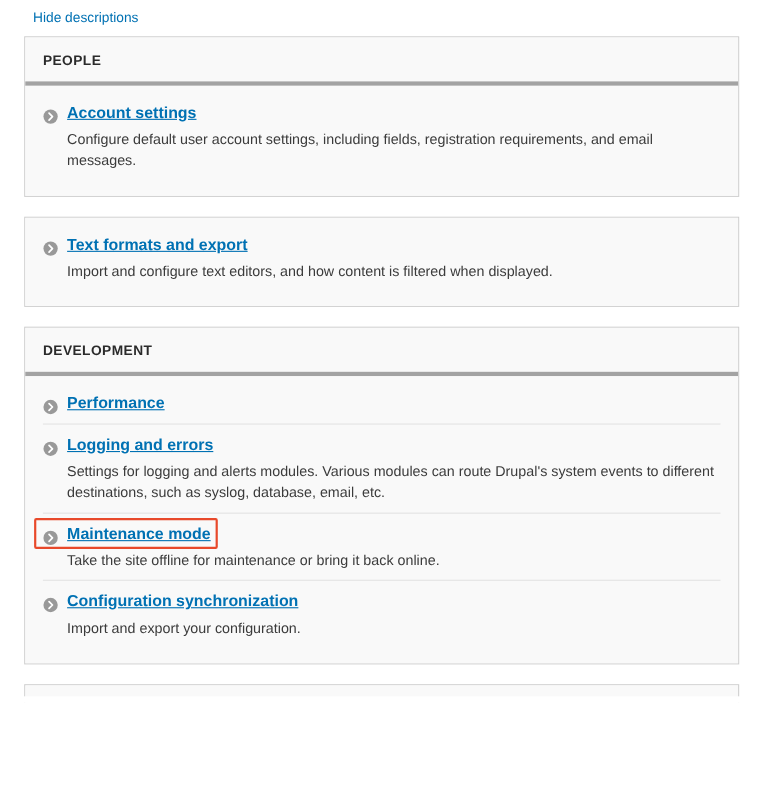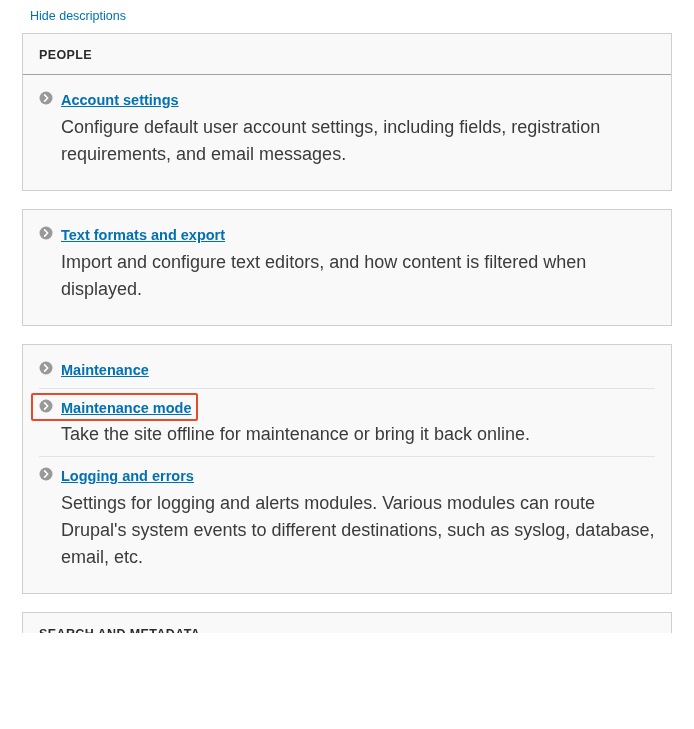--- a/index.html
+++ b/index.html
@@ -40,37 +40,37 @@
     margin-bottom: 18px;
     box-sizing: border-box;
   }
   .panel-title {
     font-size: 12.5px;
     font-weight: bold;
     letter-spacing: 0.4px;
     color: #2b2b2b;
     text-transform: uppercase;
     padding: 14px 16px 12px 16px;
-    border-bottom: 1px solid #a3a3a3;
+    border-bottom: 4px solid #a3a3a3;
     background: #f9f9f9;
   }
   .panel-body {
     padding: 6px 16px 14px 16px;
     background: #f9f9f9;
   }
   .item {
     padding: 10px 0 8px 0;
     border-bottom: 1px solid #e3e3e3;
   }
   .item:last-child {
     border-bottom: none;
   }
   .item-head {
     display: flex;
-    align-items: flex-start;
+    align-items: flex-end;
     gap: 8px;
     position: relative;
   }
   .bullet-icon {
     flex: 0 0 auto;
     width: 14px;
     height: 14px;
     display: inline-flex;
     align-items: center;
     justify-content: center;
@@ -84,21 +84,21 @@
     font-weight: bold;
     text-decoration: none;
     cursor: pointer;
     line-height: 1.3;
   }
   .item-link.underlined {
     text-decoration: underline;
   }
   .item-desc {
     margin: 4px 0 0 22px;
-    font-size: 18px;
+    font-size: 13px;
     line-height: 1.5;
     color: #3b3b3b;
     max-width: 600px;
   }
   .highlight-box {
     position: absolute;
     left: -8px;
     top: -6px;
     right: auto;
     width: 167px;
@@ -167,32 +167,46 @@
             </svg>
           </span>
           <a class="item-link underlined" href="#">Text formats and export</a>
         </div>
         <div class="item-desc">Import and configure text editors, and how content is filtered when displayed.</div>
       </div>
     </div>
   </div>
 
   <div class="panel">
+    <div class="panel-title">DEVELOPMENT</div>
     <div class="panel-body">
 
       <div class="item">
         <div class="item-head">
           <span class="bullet-icon">
             <svg width="14" height="14" viewBox="0 0 14 14" aria-hidden="true">
               <circle cx="7" cy="7" r="6.5" fill="#999999"></circle>
               <path d="M5.6 3.9 L8.7 7 L5.6 10.1" fill="none" stroke="#ffffff" stroke-width="1.6" stroke-linecap="round" stroke-linejoin="round"></path>
             </svg>
           </span>
-          <a class="item-link underlined" href="#">Maintenance</a>
-        </div>
+          <a class="item-link underlined" href="#">Performance</a>
+        </div>
+      </div>
+
+      <div class="item">
+        <div class="item-head">
+          <span class="bullet-icon">
+            <svg width="14" height="14" viewBox="0 0 14 14" aria-hidden="true">
+              <circle cx="7" cy="7" r="6.5" fill="#999999"></circle>
+              <path d="M5.6 3.9 L8.7 7 L5.6 10.1" fill="none" stroke="#ffffff" stroke-width="1.6" stroke-linecap="round" stroke-linejoin="round"></path>
+            </svg>
+          </span>
+          <a class="item-link underlined" href="#">Logging and errors</a>
+        </div>
+        <div class="item-desc">Settings for logging and alerts modules. Various modules can route Drupal's system events to different destinations, such as syslog, database, email, etc.</div>
       </div>
 
       <div class="item">
         <div class="item-head">
           <span class="highlight-box"></span>
           <span class="bullet-icon">
             <svg width="14" height="14" viewBox="0 0 14 14" aria-hidden="true">
               <circle cx="7" cy="7" r="6.5" fill="#999999"></circle>
               <path d="M5.6 3.9 L8.7 7 L5.6 10.1" fill="none" stroke="#ffffff" stroke-width="1.6" stroke-linecap="round" stroke-linejoin="round"></path>
             </svg>
@@ -203,25 +217,24 @@
       </div>
 
       <div class="item">
         <div class="item-head">
           <span class="bullet-icon">
             <svg width="14" height="14" viewBox="0 0 14 14" aria-hidden="true">
               <circle cx="7" cy="7" r="6.5" fill="#999999"></circle>
               <path d="M5.6 3.9 L8.7 7 L5.6 10.1" fill="none" stroke="#ffffff" stroke-width="1.6" stroke-linecap="round" stroke-linejoin="round"></path>
             </svg>
           </span>
-          <a class="item-link underlined" href="#">Logging and errors</a>
-        </div>
-        <div class="item-desc">Settings for logging and alerts modules. Various modules can route Drupal's system events to different destinations, such as syslog, database, email, etc.</div>
-      </div>
-
+          <a class="item-link underlined" href="#">Configuration synchronization</a>
+        </div>
+        <div class="item-desc">Import and export your configuration.</div>
+      </div>
 
     </div>
   </div>
 
   <div class="panel clipped">
     <div class="panel-title">SEARCH AND METADATA</div>
 
   </div>
 
   <div class="left-edge"></div>

